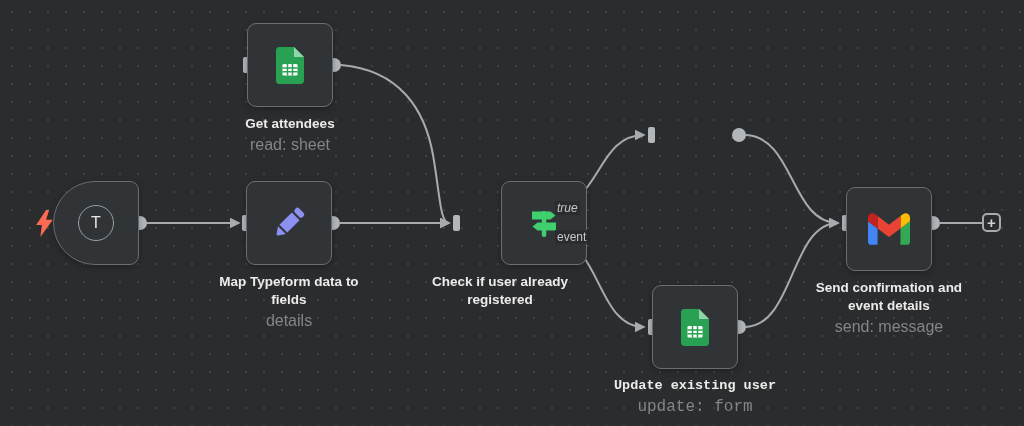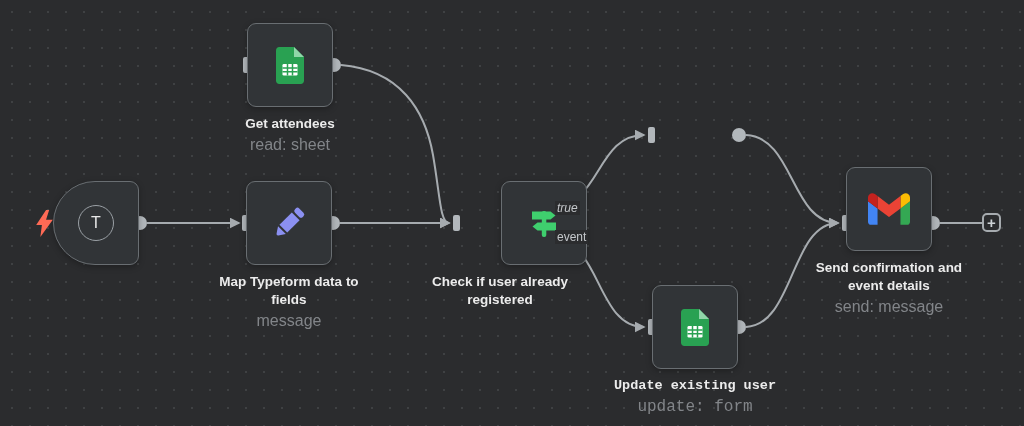--- a/index.html
+++ b/index.html
@@ -57,21 +57,21 @@
     cursor:pointer;
   }
 
   
   .node-trigger { left:53px;  top:181px; }
   .node-get     { left:247px; top:23px;  }
   .node-map     { left:246px; top:181px; }
   .node-check   { left:457px; top:181px;padding-left:44px; }
   .node-add     { left:652px; top:93px;  }
   .node-update  { left:652px; top:285px;font-family:Liberation Mono, monospace; }
-  .node-send    { left:846px; top:167px; }
+  .node-send    { left:846px; top:187px; }
 
   .lbl-true  { left:555px; top:201px;font-style:italic; }
   .lbl-false { left:555px; top:230px; }
 </style>
 </head>
 <body>
 
 <div class="canvas">
 
   <svg class="edges" width="1024" height="426">
@@ -139,21 +139,21 @@
       <svg width="40" height="40" viewBox="0 0 40 40">
         <g transform="rotate(45 20 20)" fill="#8b90f1">
           <rect x="14.5" y="2.5" width="11" height="6" rx="2.5"></rect>
           <rect x="14.5" y="10.5" width="11" height="17.5"></rect>
           <path d="M14.5 30 H25.5 L21.3 36.3 Q20 38 18.7 36.3 Z"></path>
         </g>
       </svg>
     </div>
     <div class="node-label">
       <div class="node-title">Map Typeform data to fields</div>
-      <div class="node-sub">message</div>
+      <div class="node-sub">details</div>
     </div>
   </div>
 
   <div class="node node-check">
     <div class="node-box">
       <svg width="40" height="40" viewBox="0 0 40 40">
         <g fill="#3fcf6e">
           <rect x="17.8" y="8" width="4.5" height="26" rx="2"></rect>
           <polygon points="8,8.5 26.5,8.5 31.5,12.5 26.5,16.5 8,16.5"></polygon>
           <polygon points="32,19.5 13.5,19.5 8.5,23.5 13.5,27.5 32,27.5"></polygon>

